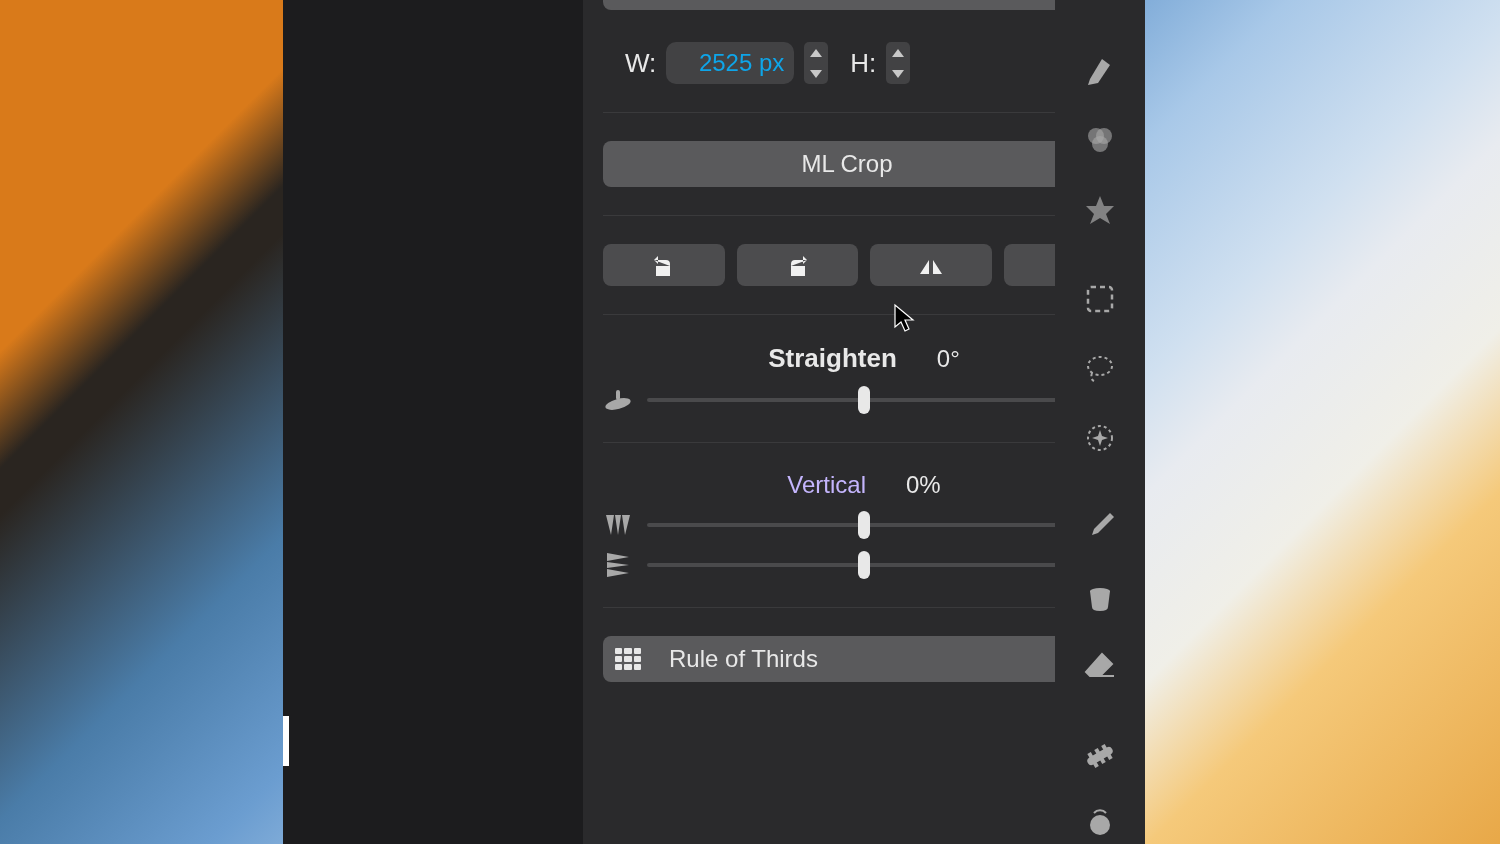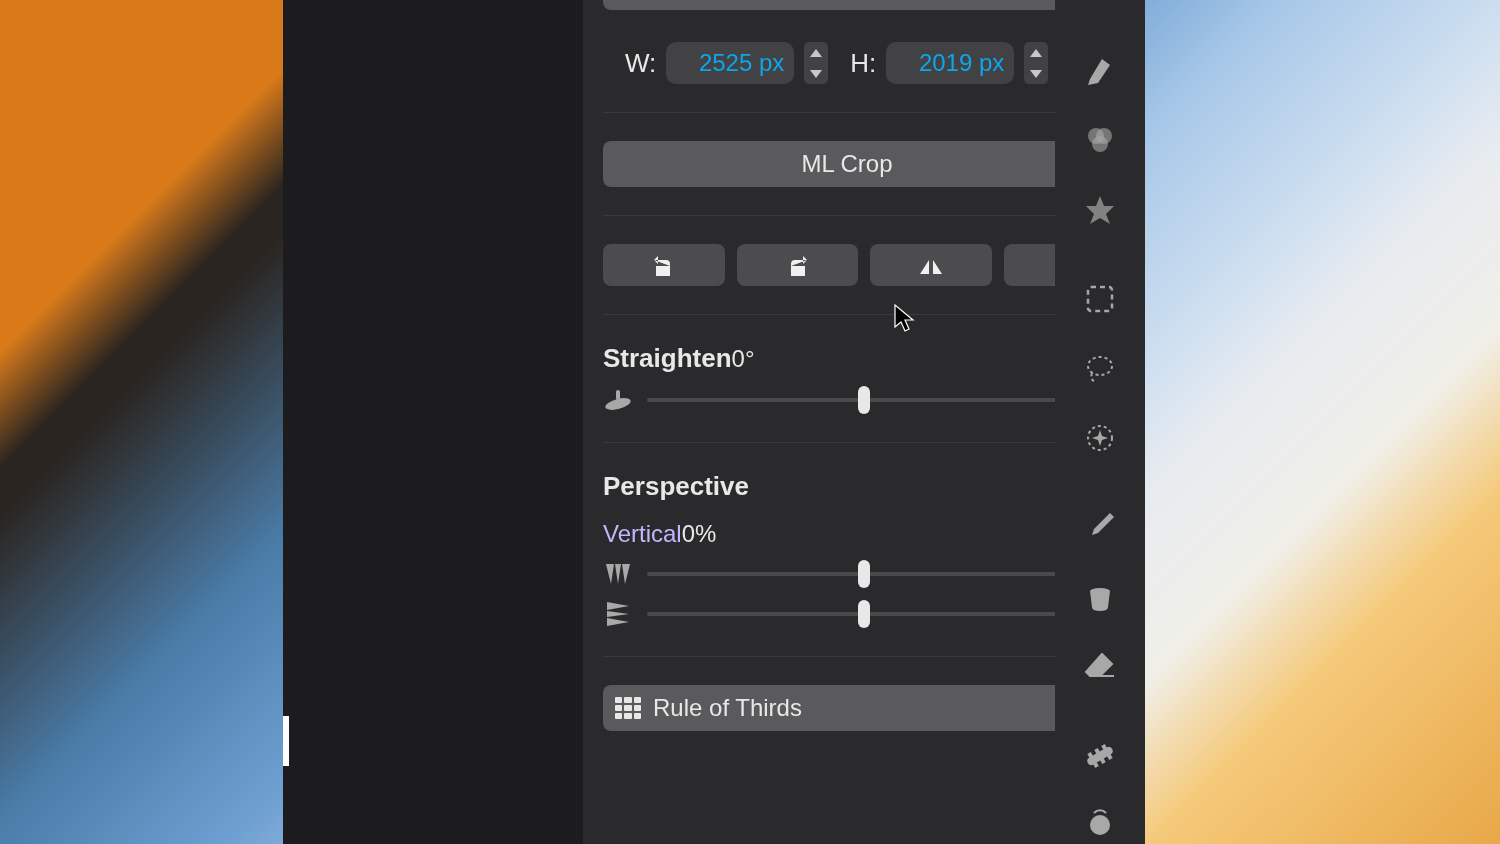--- a/index.html
+++ b/index.html
@@ -203,23 +203,24 @@
       border-radius: 8px;
       display: flex;
       align-items: center;
       justify-content: center;
       cursor: pointer;
     }
     .transform-btn svg { width: 28px; height: 26px; fill: #f0f0f0; }
     
     .section-title-row {
       display: flex;
-      justify-content: flex-start;
+      justify-content: center;
       align-items: center;
       margin-top: 22px;
+      gap: 40px;
     }
     .section-title {
       color: #e8e8e8;
       font-size: 26px;
       font-weight: 600;
     }
     .section-value {
       color: #e8e8e8;
       font-size: 24px;
     }
@@ -261,21 +262,21 @@
     }
     
     .grid-dropdown {
       width: 100%;
       height: 46px;
       background: #5a5a5c;
       border-radius: 8px;
       display: flex;
       align-items: center;
       padding: 0 12px;
-      gap: 12px;
+      gap: 28px;
       cursor: pointer;
       position: relative;
       margin-top: 14px;
     }
     .grid-dropdown-text {
       color: #e8e8e8;
       font-size: 24px;
     }
     .grid-dropdown-chevron {
       position: absolute;
@@ -341,23 +342,20 @@
             </svg>
         </div>
         <div class="stepper-btn">
           <svg viewBox="0 0 12 8">
               <path d="M0 0 L6 8 L12 0 Z"></path>
             </svg>
         </div>
       </div>
 
       <span class="dim-label" style="margin-left:12px">H:</span>
-      <div class="dim-input">
-        <span>2019 px</span>
-      </div>
       <div class="stepper">
         <div class="stepper-btn">
           <svg viewBox="0 0 12 8">
               <path d="M0 8 L6 0 L12 8 Z"></path>
             </svg>
         </div>
         <div class="stepper-btn">
           <svg viewBox="0 0 12 8">
               <path d="M0 0 L6 8 L12 0 Z"></path>
             </svg>
@@ -418,23 +416,20 @@
       <div class="slider-icon">
         <svg viewBox="0 0 30 28" fill="#a8a8a8">
             <ellipse cx="15" cy="18" rx="13" ry="5" transform="rotate(15 15 18)"></ellipse>
             <rect x="13" y="4" width="4" height="10" rx="2"></rect>
           </svg>
       </div>
     </div>
 
     <div class="divider"></div>
 
-    <div class="section-title-row">
-      <span class="section-title">Perspective</span>
-    </div>
 
     <div class="section-title-row" style="margin-top:18px">
       <span class="sub-label">Vertical</span>
       <span class="section-value">0%</span>
     </div>
     <div class="slider-row">
       <div class="slider-icon">
         <svg viewBox="0 0 30 28" fill="#a8a8a8">
             <path d="M8 24 L3 4 L11 4 Z M15 24 L12 4 L18 4 Z M22 24 L19 4 L27 4 Z"></path>
           </svg>

